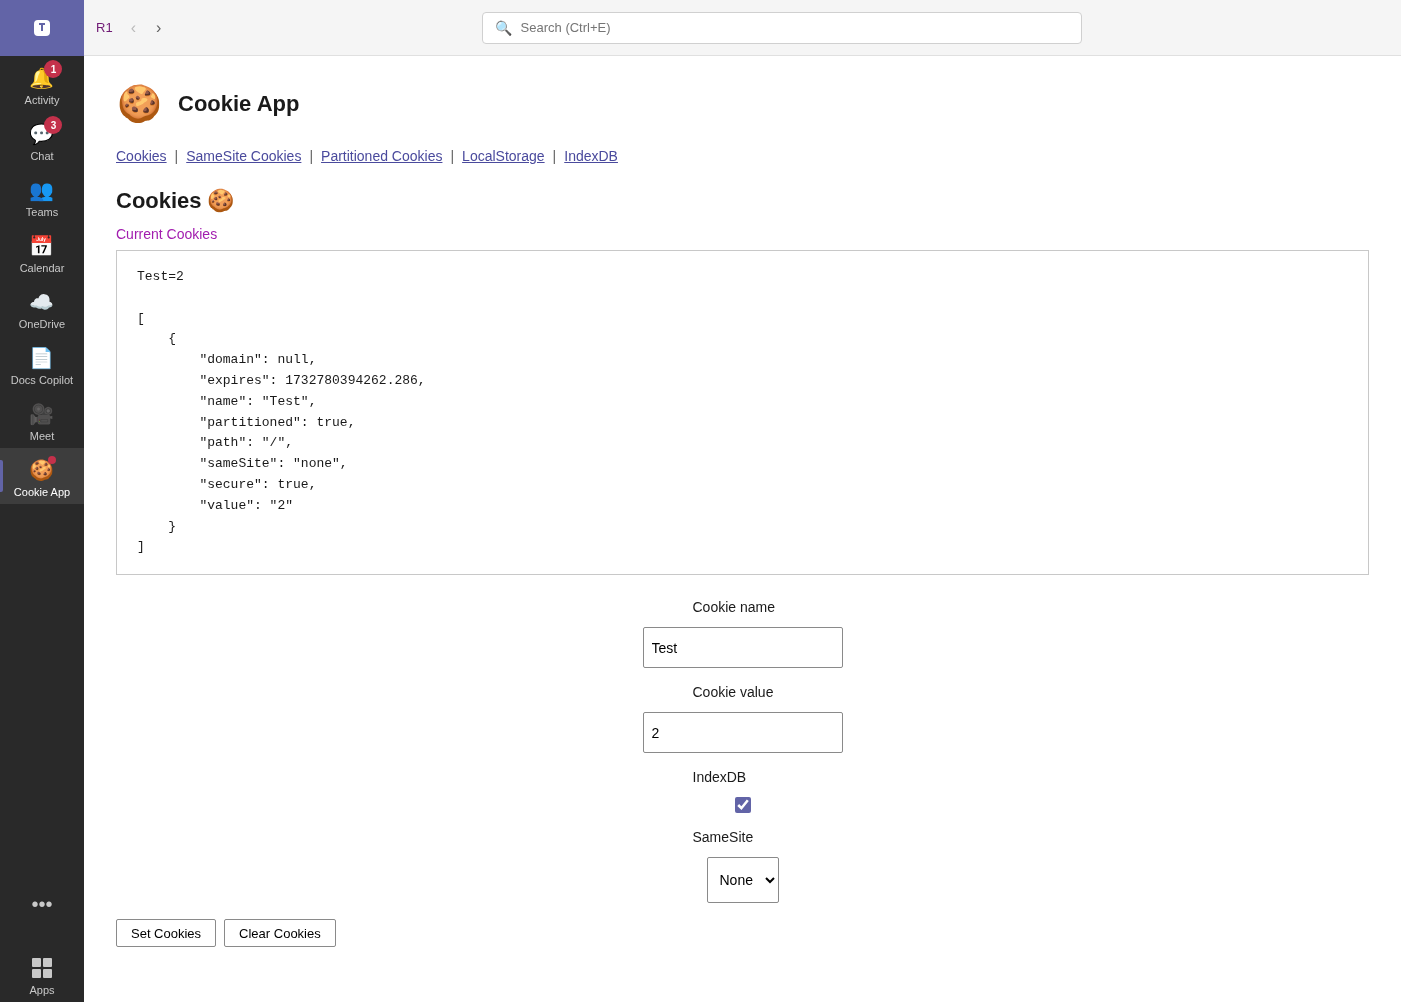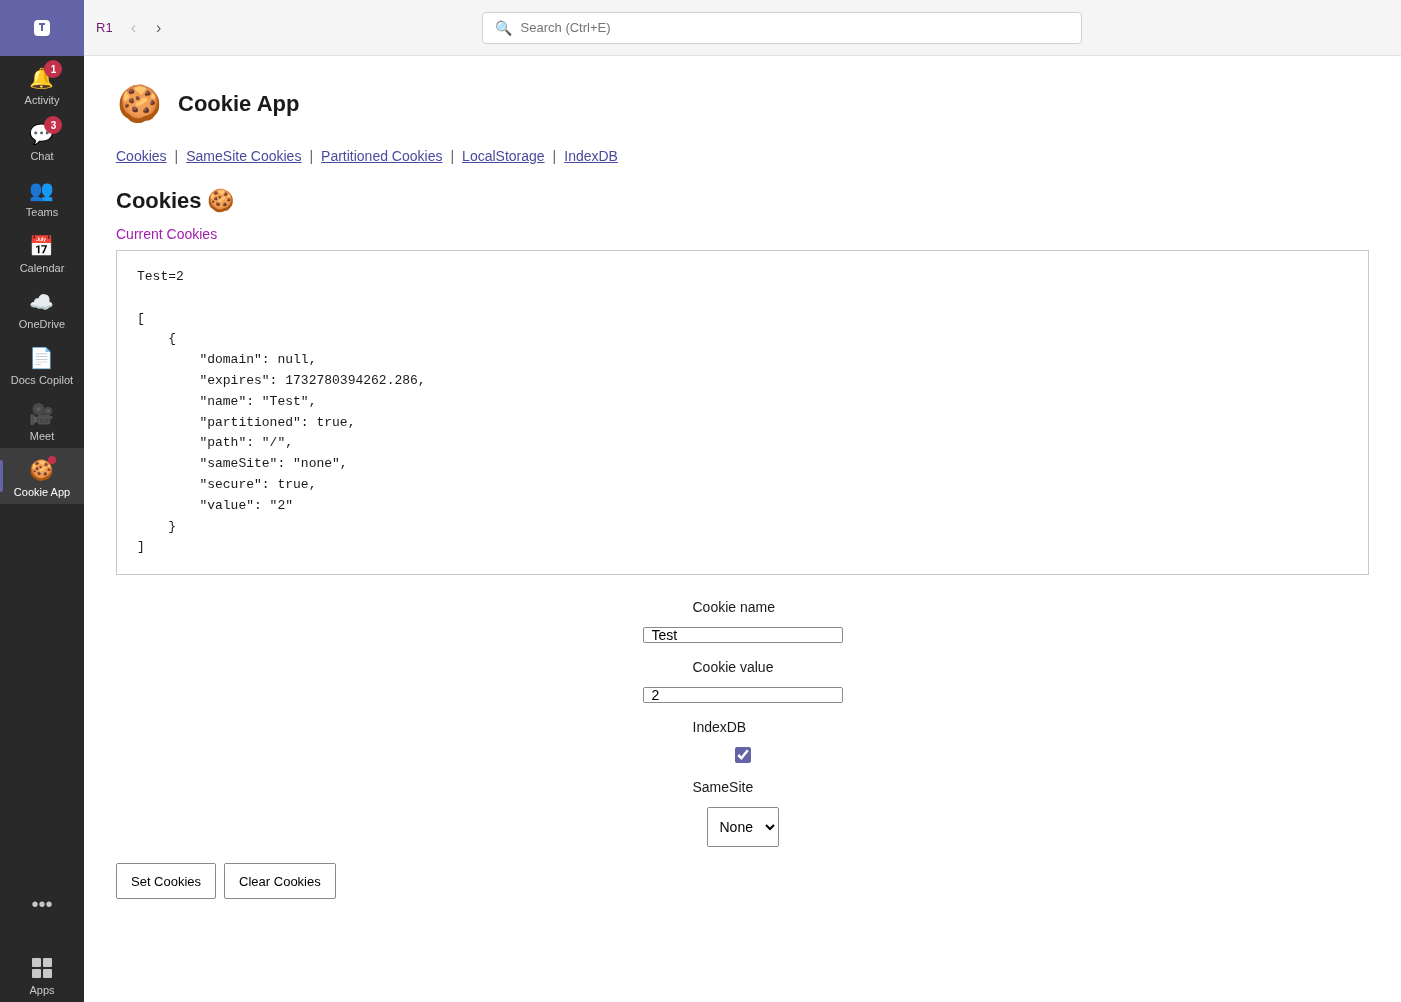--- a/index.html
+++ b/index.html
@@ -237,55 +237,55 @@
       font-size: 14px;
       color: #1a1a1a;
       width: 100px;
       flex-shrink: 0;
     }
     .form-input {
       border: 1px solid #8a8a8a;
       padding: 4px 8px;
       font-size: 14px;
       width: 200px;
-      height: 16px;
+      height: 41px;
       outline: none;
       border-radius: 2px;
     }
     .form-checkbox {
       width: 16px;
       height: 16px;
       cursor: pointer;
       accent-color: #6264a7;
     }
     .form-select {
       border: 1px solid #8a8a8a;
       padding: 4px 8px;
       font-size: 14px;
-      height: 40px;
+      height: 46px;
       border-radius: 2px;
       background: white;
       cursor: pointer;
       outline: none;
     }
 
     
     .btn-row {
       display: flex;
       gap: 8px;
       margin-top: 8px;
     }
     .btn {
       border: 1px solid #8a8a8a;
       background: white;
       padding: 4px 14px;
       font-size: 13px;
       cursor: pointer;
       border-radius: 2px;
-      height: 36px;
+      height: 28px;
     }
   </style>
 </head>
 <body>
 
 <div class="sidebar">
   <div class="sidebar-logo">
     <svg viewBox="0 0 32 32" fill="white" xmlns="http://www.w3.org/2000/svg">
       <path d="M20 8h-8a4 4 0 0 0-4 4v8a4 4 0 0 0 4 4h8a4 4 0 0 0 4-4v-8a4 4 0 0 0-4-4zm-1 5h-2v6h-2v-6h-2V11h6v2z"></path>
     </svg>

